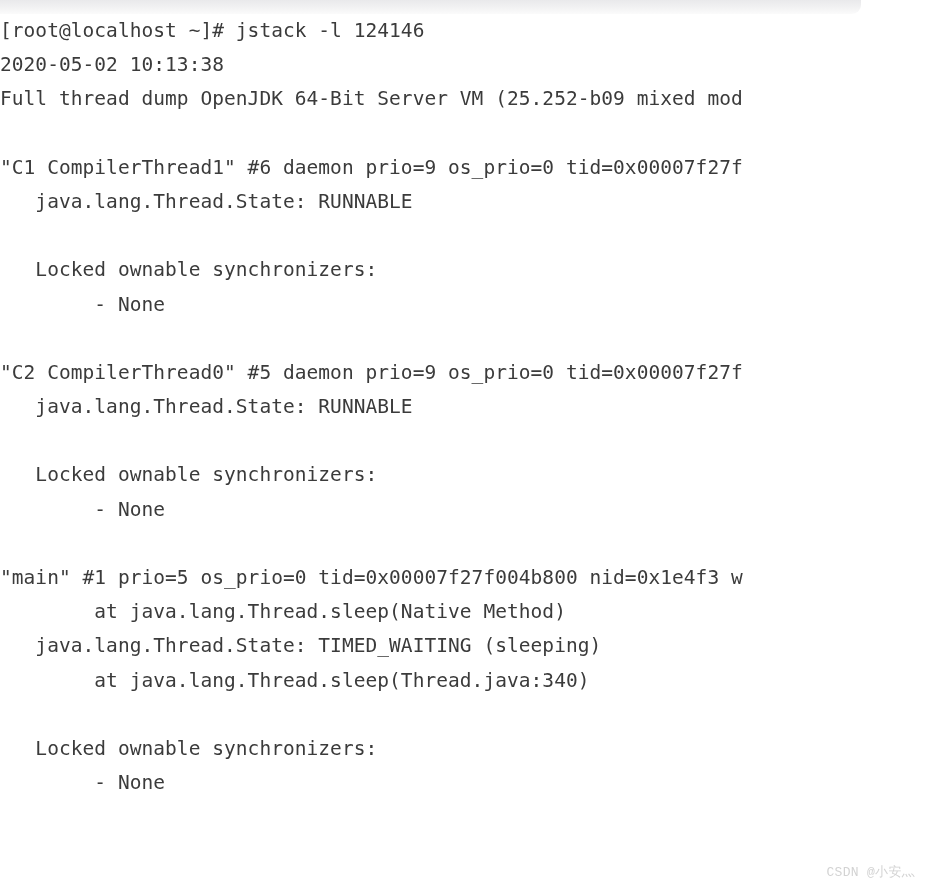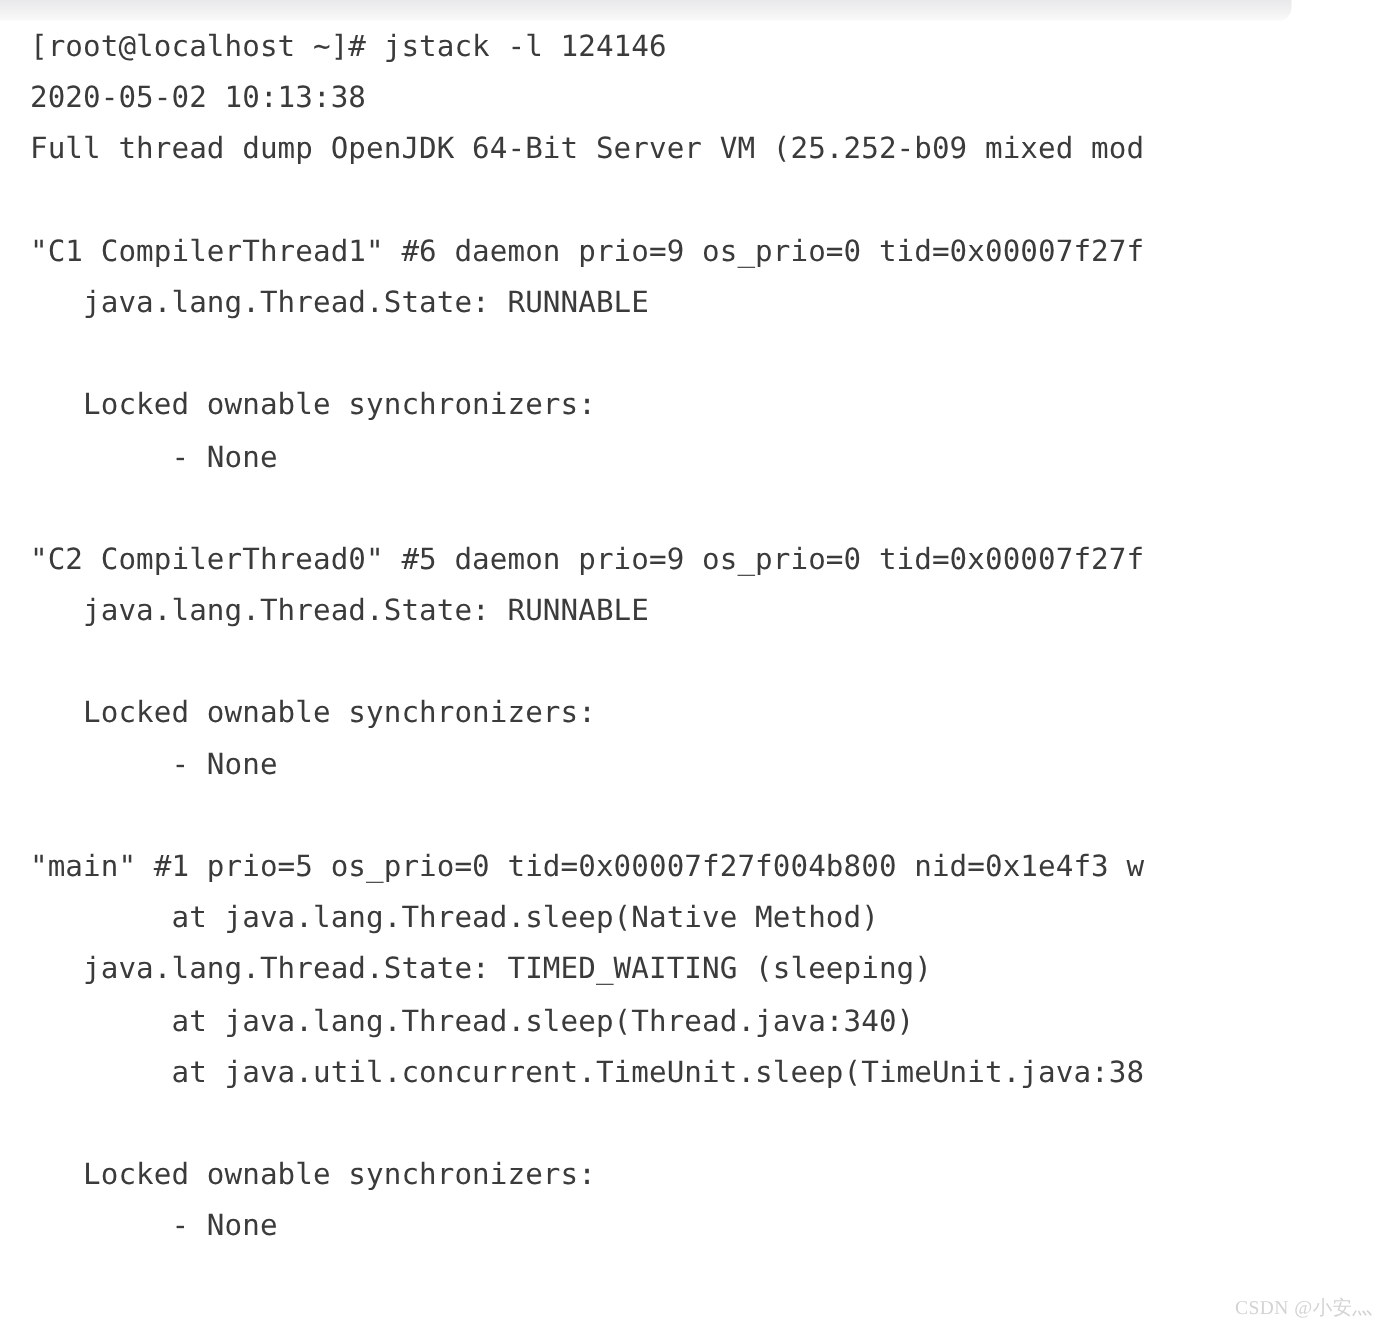--- a/index.html
+++ b/index.html
@@ -38,34 +38,34 @@
   }
 
   .console-line {
     font-family: "DejaVu Sans Mono", "Liberation Mono", monospace;
     font-size: 19.5px;
     line-height: 34.2px;
     height: 34.2px;
     color: #3b3b3b;
     white-space: pre;
     letter-spacing: 0.05px;
-    padding-left: 20px;
+    padding-left: 0;
     box-sizing: border-box;
   }
 
   .console-line.blank {
     color: transparent;
   }
 
   
   #watermark {
     position: absolute;
     right: 16px;
     bottom: 12px;
-    font-family: Liberation Serif, serif;
+    font-family: Liberation Mono, monospace;
     font-size: 13px;
     color: #d3d3d3;
     letter-spacing: 0.3px;
     white-space: pre;
     user-select: none;
   }
 </style>
 </head>
 <body>
 
@@ -85,19 +85,18 @@
   <div class="console-line">"C2 CompilerThread0" #5 daemon prio=9 os_prio=0 tid=0x00007f27f</div>
   <div class="console-line">   java.lang.Thread.State: RUNNABLE</div>
   <div class="console-line blank"></div>
   <div class="console-line">   Locked ownable synchronizers:</div>
   <div class="console-line">        - None</div>
   <div class="console-line blank"></div>
   <div class="console-line">"main" #1 prio=5 os_prio=0 tid=0x00007f27f004b800 nid=0x1e4f3 w</div>
   <div class="console-line">        at java.lang.Thread.sleep(Native Method)</div>
   <div class="console-line">   java.lang.Thread.State: TIMED_WAITING (sleeping)</div>
   <div class="console-line">        at java.lang.Thread.sleep(Thread.java:340)</div>
-  <div class="console-line">        at java.util.concurrent.TimeUnit.sleep(TimeUnit.java:38</div>
   <div class="console-line blank"></div>
   <div class="console-line">   Locked ownable synchronizers:</div>
   <div class="console-line">        - None</div>
 </div>
 
 <div id="watermark">CSDN @小安灬</div>
 
 </body></html>

